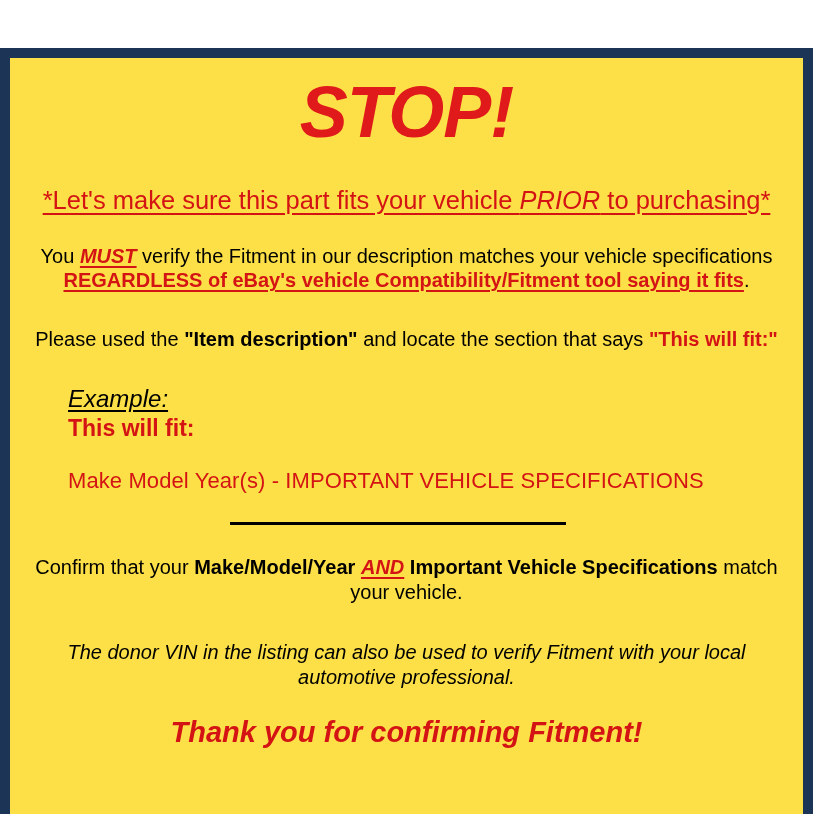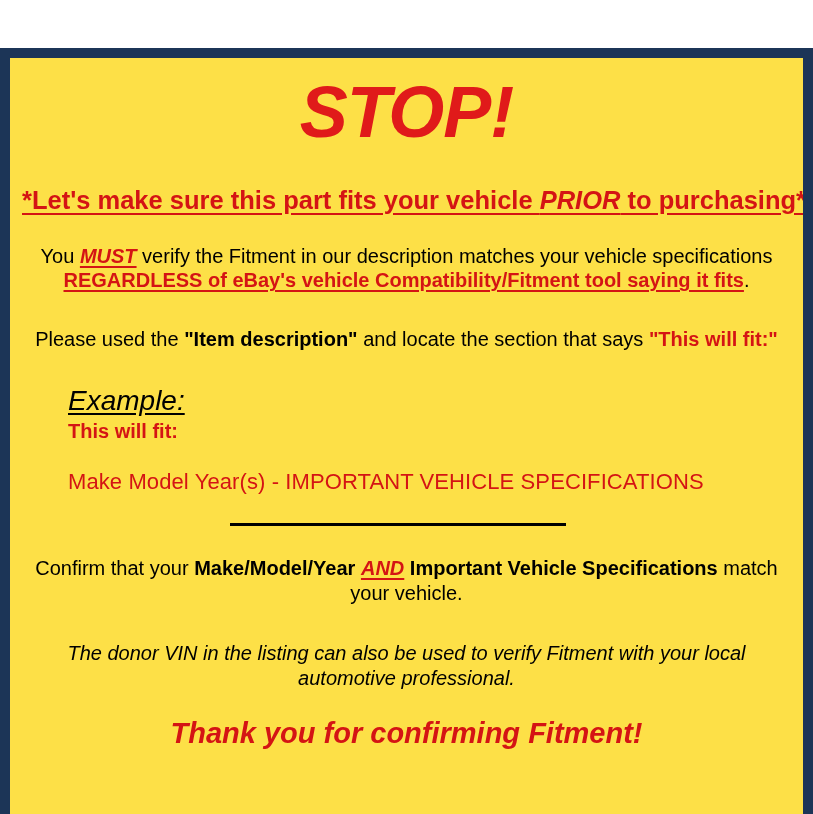--- a/index.html
+++ b/index.html
@@ -33,21 +33,21 @@
     font-style: italic;
     font-size: 72px;
     line-height: 1.0;
     letter-spacing: -1px;
     margin: 14px 0 0 0;
   }
 
   .subtitle {
     text-align: center;
     color: #d41414;
-    font-weight: bold;
+    font-weight: normal;
     font-size: 25.5px;
     line-height: 1.1;
     text-decoration: underline;
     text-underline-offset: 4px;
     margin: 38px 0 0 0;
     white-space: nowrap;
   }
   .subtitle .ital { font-style: italic; }
 
   .para {
@@ -67,29 +67,29 @@
   .blk-b { color: #000000; font-weight: bold; }
 
   .example-block {
     margin-top: 34px;
     padding-left: 46px;
     text-align: left;
   }
   .example-label {
     color: #000000;
     font-style: italic;
-    font-size: 28px;
+    font-size: 24px;
     text-decoration: underline;
     text-underline-offset: 3px;
     line-height: 1.15;
   }
   .will-fit {
     color: #d41414;
     font-weight: bold;
-    font-size: 20px;
+    font-size: 23px;
     line-height: 1.2;
     margin-top: 2px;
   }
   .spec-line {
     color: #d41414;
     font-weight: normal;
     font-size: 22px;
     letter-spacing: 0.1px;
     margin-top: 26px;
   }

